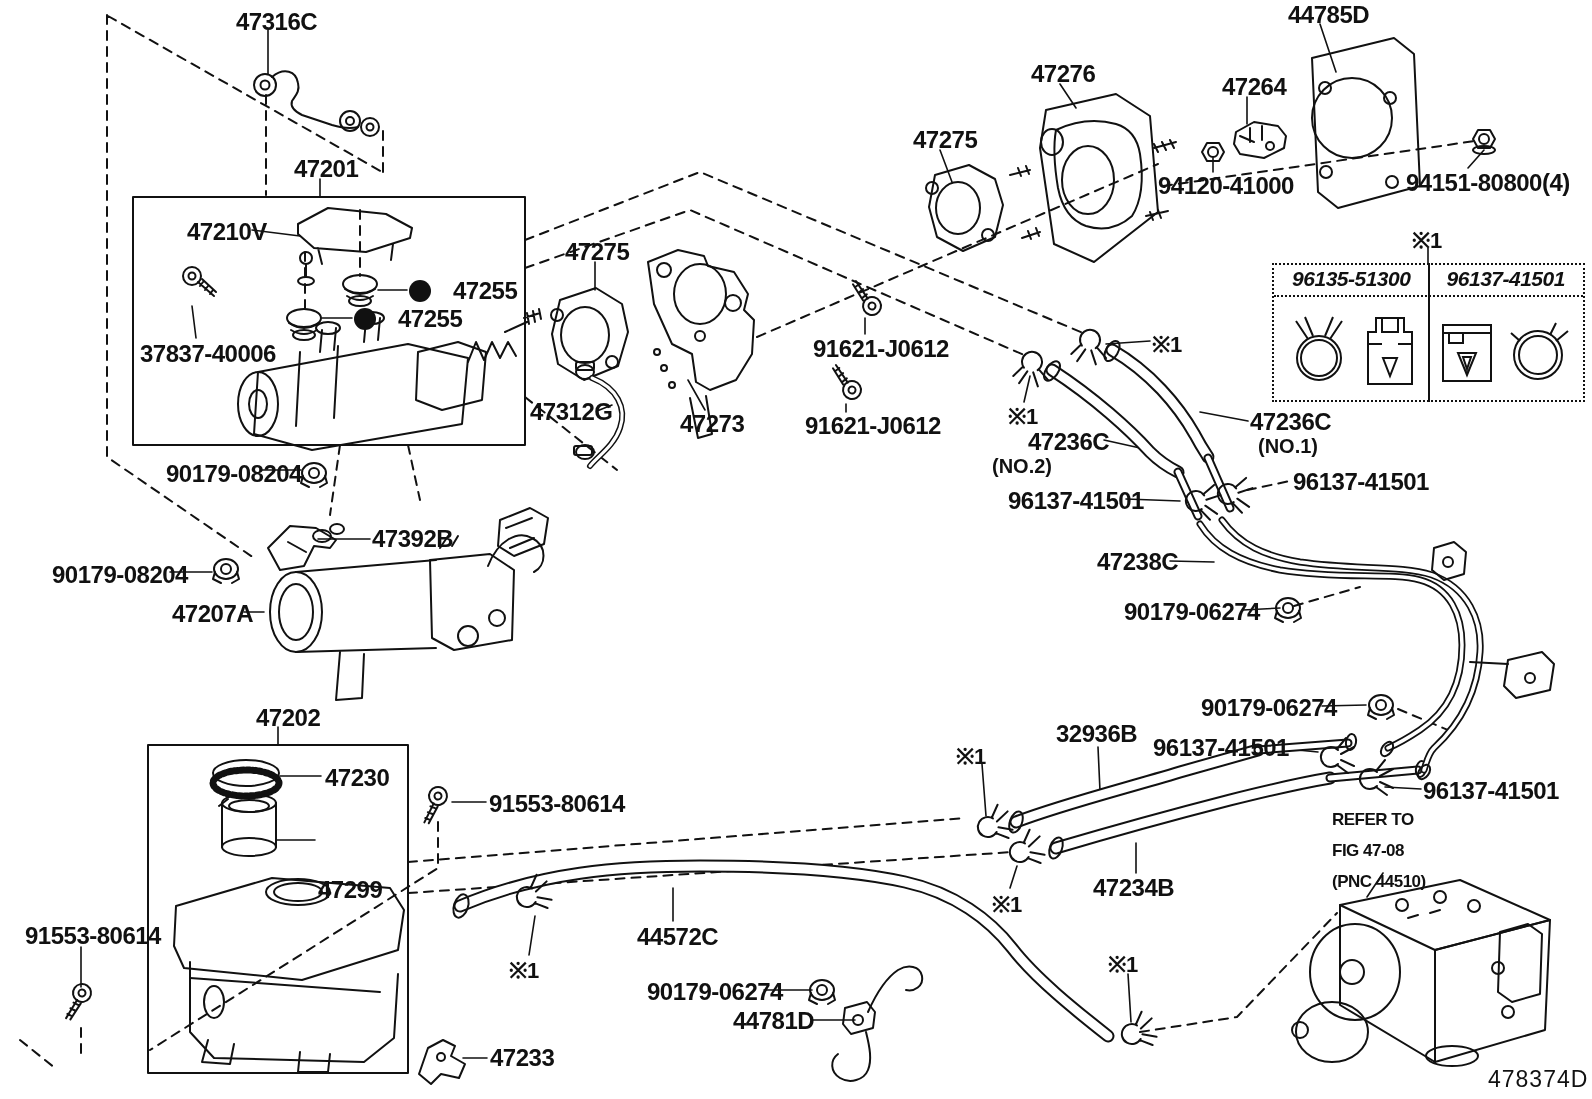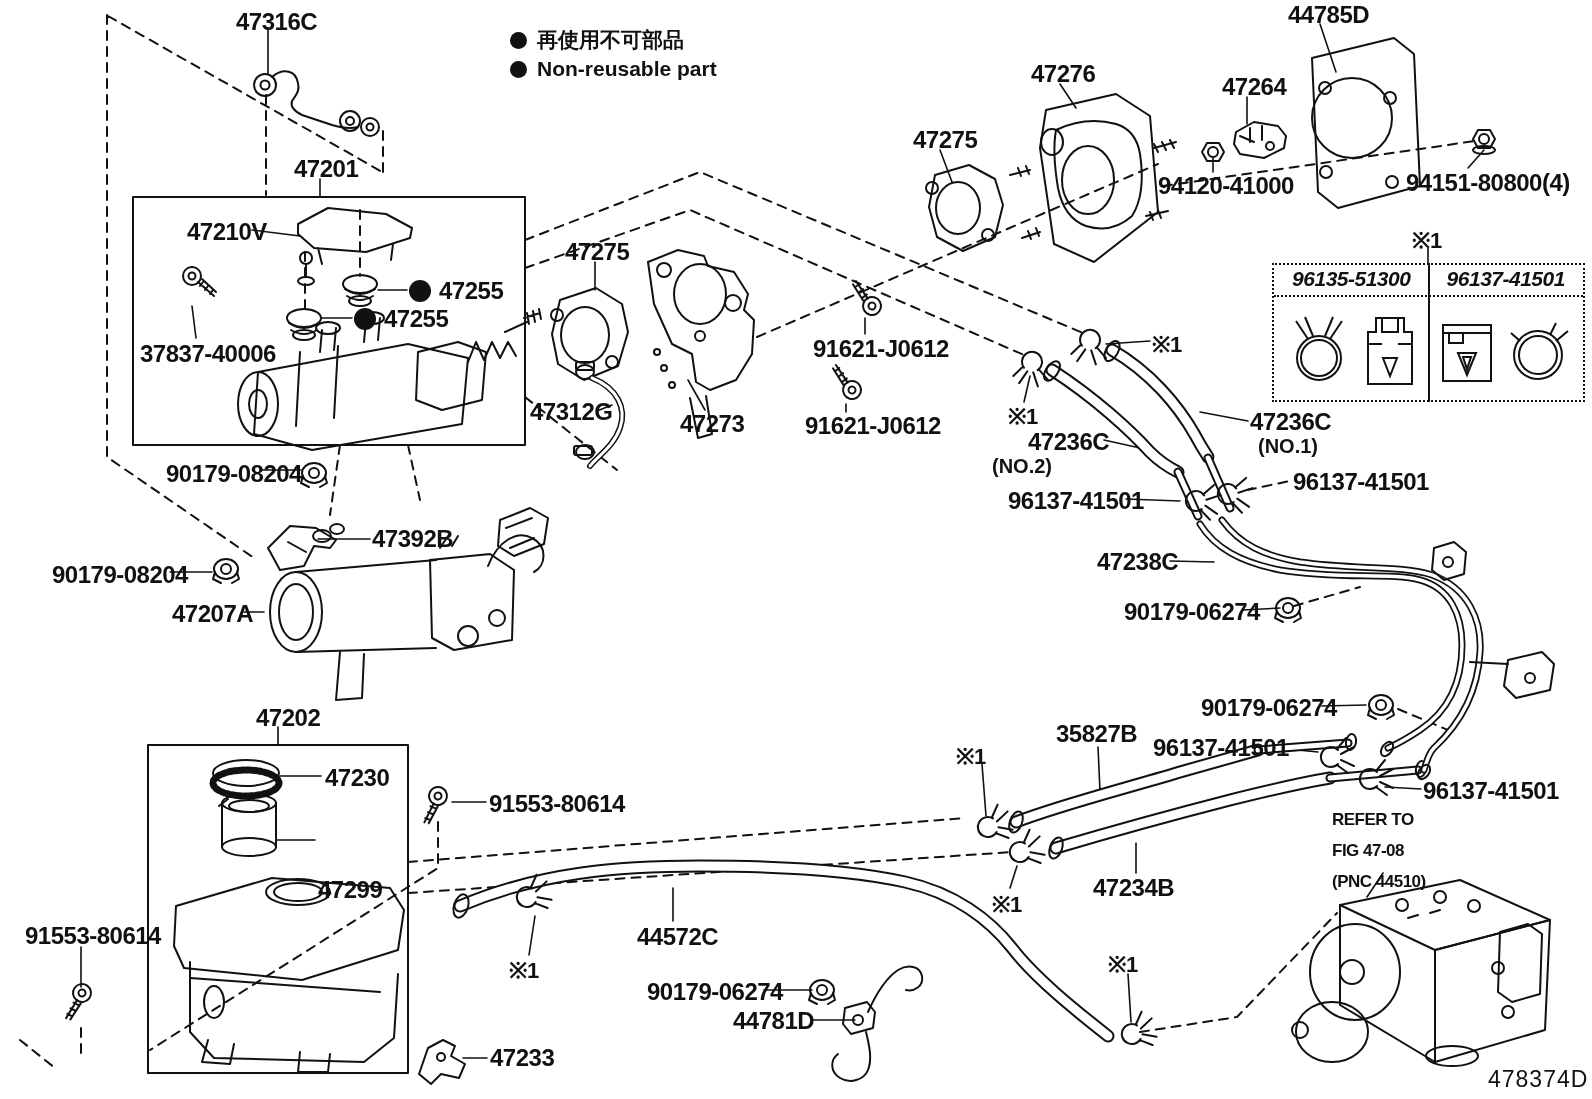--- a/index.html
+++ b/index.html
@@ -3,21 +3,21 @@
 <meta charset="utf-8">
 <style>
   html,body{margin:0;padding:0;background:#fff;}
   .stage{position:relative;width:1592px;height:1099px;background:#ffffff;overflow:hidden;
          font-family:"Liberation Sans",sans-serif;color:#111;}
   svg.art{position:absolute;left:0;top:0;}
   .lbl{position:absolute;font-weight:700;font-size:24px;letter-spacing:-0.5px;white-space:nowrap;color:#111;}
   .lbl.sub{font-size:20px;letter-spacing:0;}
   .lbl.ref{font-size:22px;}
   .lbl.plain{font-weight:400;font-size:23px;letter-spacing:1px;}
-  .dotlbl{display:flex;align-items:center;gap:8px;}
+  .dotlbl{display:flex;align-items:center;gap:22px;}
   .dot{width:22px;height:22px;border-radius:50%;background:#111;flex:0 0 auto;}
   .legend{position:absolute;left:510px;top:26px;display:flex;flex-direction:column;gap:3px;}
   .legend .row{display:flex;align-items:center;gap:10px;}
   .legend .dot{width:17px;height:17px;}
   .legend .txt{font-size:21px;font-weight:600;}
   .reftable{position:absolute;left:1272px;top:263px;width:313px;height:139px;
             border:2px dotted #111;box-sizing:border-box;}
   .reftable .hdr{display:flex;height:30px;border-bottom:2px dotted #111;font-style:italic;}
   .reftable .hdr div{flex:1;text-align:center;font-weight:700;font-size:21px;letter-spacing:-0.5px;line-height:28px;}
   .reftable .cells{display:flex;height:105px;}
@@ -419,30 +419,20 @@
         <use href="#clamp"></use>
       </g>
     <g transform="translate(527,897) rotate(-15)">
         <use href="#clamp"></use>
       </g>
     <g transform="translate(1132,1034) rotate(-15)">
         <use href="#clamp"></use>
       </g>
   </svg>
 
-  <div class="legend">
-    <div class="row">
-      <span class="dot"></span>
-      <span class="txt">再使用不可部品</span>
-    </div>
-    <div class="row">
-      <span class="dot"></span>
-      <span class="txt">Non-reusable part</span>
-    </div>
-  </div>
 
   <div class="reftable">
     <div class="hdr">
       <div>96135-51300</div>
       <div>96137-41501</div>
     </div>
     <div class="cells">
       <div class="cell">
         <svg width="66" height="72" viewBox="0 0 66 72" fill="none" stroke="#111" stroke-width="2">
           <circle cx="33" cy="44" r="22"></circle>
@@ -519,21 +509,21 @@
   <div class="lbl" style="left:1250px;top:408px">47236C</div>
   <div class="lbl sub" style="left:1258px;top:435px">(NO.1)</div>
   <div class="lbl" style="left:1028px;top:428px">47236C</div>
   <div class="lbl sub" style="left:992px;top:455px">(NO.2)</div>
 
   <div class="lbl" style="left:1008px;top:487px">96137-41501</div>
   <div class="lbl" style="left:1293px;top:468px">96137-41501</div>
   <div class="lbl" style="left:1097px;top:548px">47238C</div>
   <div class="lbl" style="left:1124px;top:598px">90179-06274</div>
   <div class="lbl" style="left:1201px;top:694px">90179-06274</div>
-  <div class="lbl" style="left:1056px;top:720px">35827B</div>
+  <div class="lbl" style="left:1056px;top:720px">32936B</div>
   <div class="lbl" style="left:1153px;top:734px">96137-41501</div>
   <div class="lbl" style="left:1423px;top:777px">96137-41501</div>
   <div class="lbl" style="left:1093px;top:874px">47234B</div>
 
   <div class="lbl" style="left:637px;top:923px">44572C</div>
   <div class="lbl" style="left:647px;top:978px">90179-06274</div>
   <div class="lbl" style="left:733px;top:1007px">44781D</div>
 
   <div class="refnote">
     <div>REFER TO</div>

